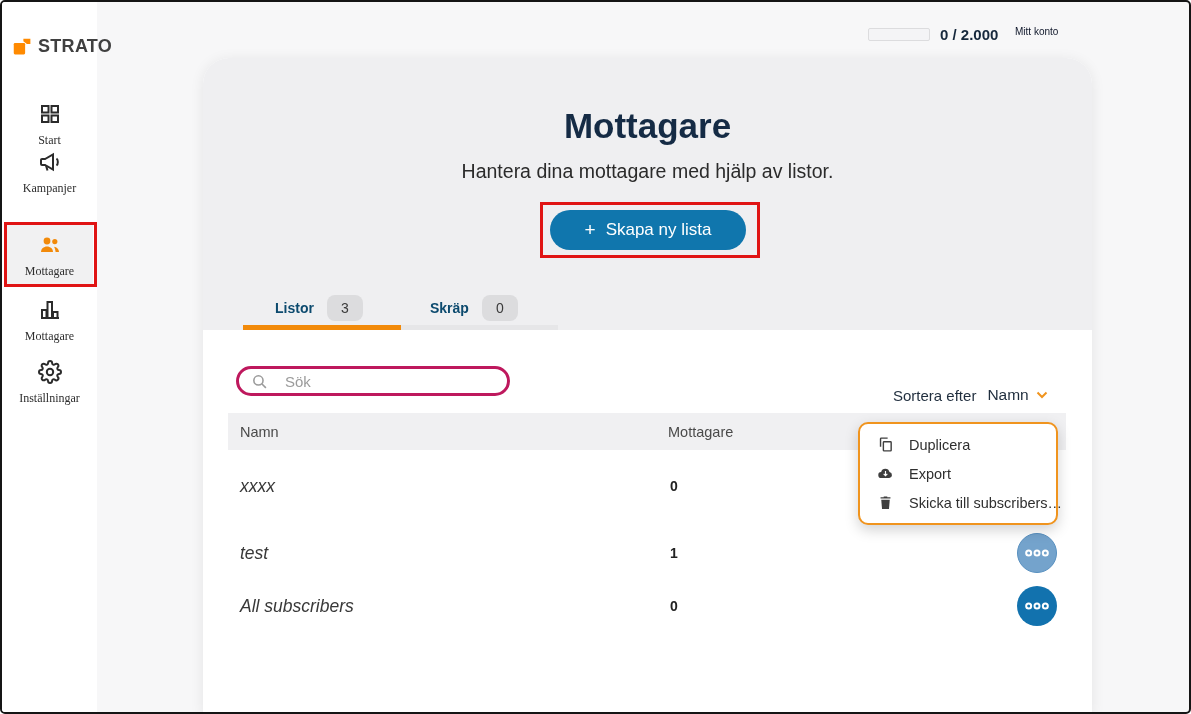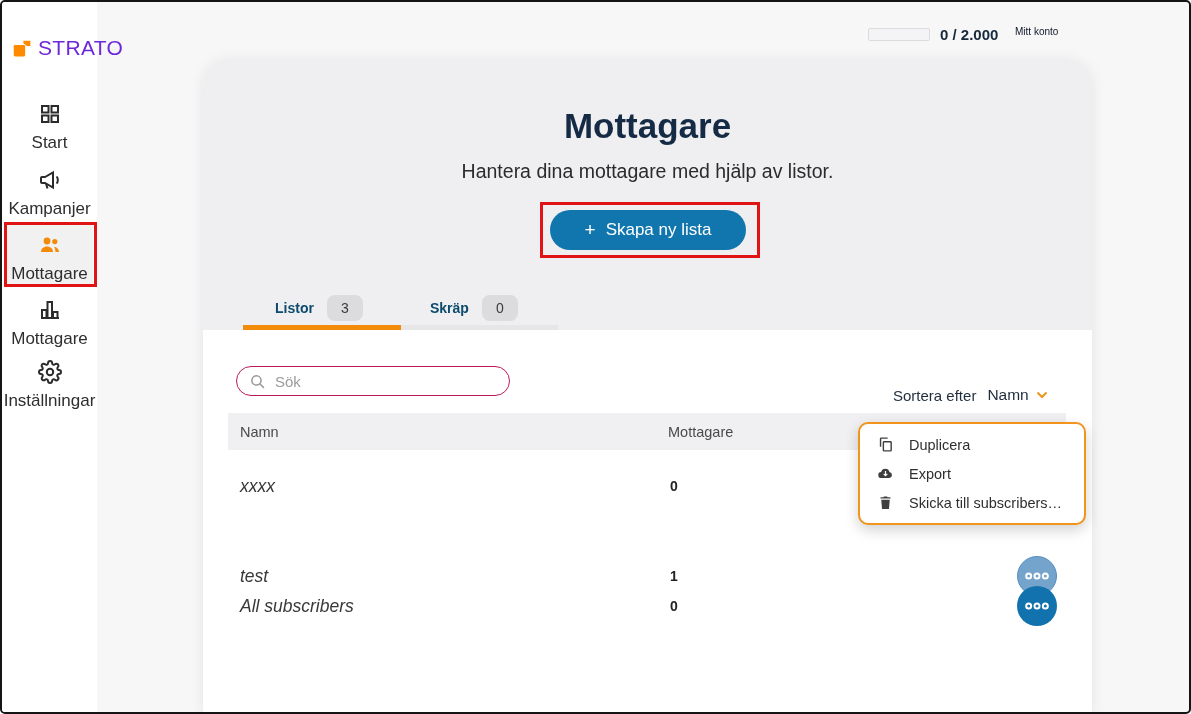--- a/index.html
+++ b/index.html
@@ -4,25 +4,25 @@
 <style>
   * { margin:0; padding:0; box-sizing:border-box; }
   body { width:1191px; height:714px; font-family:"Liberation Sans", sans-serif; background:#fff; }
 
   #app { position:relative; width:1191px; height:714px; border:2px solid #151515; border-radius:5px;
          background:#f7f7f8; overflow:hidden; }
 
   
   .sidebar { position:absolute; left:0; top:0; width:95px; height:100%; background:#fff; z-index:5; }
   .logo { position:absolute; left:10px; top:34px; display:flex; align-items:center; gap:5px; cursor:pointer; }
-  .logo-text { font-size:21px; font-weight:400; color:#6d28d9; letter-spacing:.3px; }
+  .logo-text { font-size:18px; font-weight:700; color:#404040; letter-spacing:.3px; }
   .nav-active-bg { position:absolute; left:5px; top:223px; width:86px; height:60px; background:#f1f1f2; }
   .nav-item { position:absolute; left:0; width:95px; display:flex; flex-direction:column; align-items:center;
               gap:7px; cursor:pointer; z-index:2; }
-  .nav-label { font-size:17px; color:#2e2e2e; }
+  .nav-label { font-size:12px; color:#2e2e2e;font-family:Liberation Serif, serif; }
   .nav-icon { width:24px; height:24px; display:block; }
 
   
   .quota-bar { position:absolute; left:866px; top:26px; width:62px; height:13px; background:#f4f4f6;
                border:1px solid #dcdcde; border-radius:2px; overflow:hidden; }
   .quota-fill { height:100%; background:#1076ad; }
   .quota-text { position:absolute; left:938px; top:24px; font-size:15px; font-weight:600; color:#16283c; }
   .account { position:absolute; left:1013px; top:24px; font-size:10px; color:#0f172a; cursor:pointer; }
 
   
@@ -45,23 +45,23 @@
   .tab { position:absolute; display:flex; align-items:center; gap:13px; z-index:6; cursor:pointer; }
   .tab-label { font-size:14px; font-weight:700; color:#0c4a6e; }
   .tab-badge { min-width:36px; height:26px; padding:0 8px; border-radius:8px; background:#dcdcde;
                display:flex; align-items:center; justify-content:center; font-size:14px; color:#3a3a3a; }
   .tab-underline-active { position:absolute; left:241px; top:323px; width:158px; height:5px;
                           background:#f28a0a; z-index:6; }
   .tab-underline-rest { position:absolute; left:399px; top:323px; width:157px; height:5px;
                         background:#e6e6e8; z-index:6; }
 
   
-  .search-box { position:absolute; left:234px; top:364px; width:274px; height:30px; border:1px solid #be185d;
+  .search-box { position:absolute; left:234px; top:364px; width:274px; height:30px; border:3px solid #be185d;
                 border-radius:16px; background:#fff; display:flex; align-items:center; padding:0 12px;
-                gap:9px; z-index:6; }
+                gap:17px; z-index:6; }
   .search-box input { border:none; outline:none; flex:1; font-size:15px; color:#333; background:transparent;
                       font-family:inherit; }
   .search-box input::placeholder { color:#9b9b9b; }
 
   .sort-wrap { position:absolute; left:891px; top:384px; display:flex; align-items:center; gap:11px; z-index:6; }
   .sort-label { font-size:15px; color:#1f2d3d; }
   .sort-select { display:flex; align-items:center; gap:7px; cursor:pointer; }
   .sort-value { font-size:15.5px; color:#1f2d3d; }
 
   
@@ -72,21 +72,21 @@
 
   .trow { position:absolute; left:226px; width:838px; height:60px; display:flex; align-items:center; z-index:6; }
   .row-name { margin-left:12px; font-size:17.5px; color:#383838;font-style:italic; }
   .row-count { position:absolute; left:442px; font-size:14px; font-weight:600; color:#222; }
   .row-btn { position:absolute; left:789px; top:10px; width:40px; height:40px; border-radius:50%;
              border:none; display:flex; align-items:center; justify-content:center; cursor:pointer; }
   .row-btn.dark { background:#1272ae; }
   .row-btn.light { background:#74a3cc; border:1px solid #5890c0; }
 
   
-  .ctx-menu { position:absolute; left:856px; top:420px; width:228px; background:#fff;
+  .ctx-menu { position:absolute; left:856px; top:420px; width:200px; background:#fff;
               border:2px solid #f0941e; border-radius:10px; box-shadow:0 5px 14px rgba(0,0,0,.18);
               padding:6px 0; z-index:50; }
   .ctx-item { display:flex; align-items:center; gap:15px; padding:6px 17px; cursor:pointer; }
   .ctx-item span { font-size:14.5px; color:#2f2f2f; white-space:nowrap; }
   .ctx-icon { width:17px; height:17px; flex:0 0 17px; }
 
   
   .red-box { position:absolute; border:3px solid #e01414; z-index:100; pointer-events:none; }
   #red-sidebar { left:2px; top:220px; width:93px; height:65px; }
   #red-button { left:538px; top:200px; width:220px; height:56px; }
@@ -110,21 +110,21 @@
     <div class="nav-item" style="top:100px">
       <svg class="nav-icon" viewBox="0 0 24 24" fill="none" stroke="#2b2b2b" stroke-width="2">
         <rect x="4" y="4" width="6.5" height="6.5"></rect>
           <rect x="13.5" y="4" width="6.5" height="6.5"></rect>
         <rect x="4" y="13.5" width="6.5" height="6.5"></rect>
           <rect x="13.5" y="13.5" width="6.5" height="6.5"></rect>
       </svg>
       <span class="nav-label">Start</span>
     </div>
 
-    <div class="nav-item" style="top:166px">
+    <div class="nav-item" style="top:148px">
       <svg class="nav-icon" viewBox="0 0 24 24" fill="none" stroke="#2b2b2b" stroke-width="2">
         <path d="M3 10v4a1 1 0 0 0 1 1h3l8 4.5v-15L7 9H4a1 1 0 0 0-1 1z"></path>
         <path d="M18.5 8.5c1.8 1.2 1.8 5.8 0 7"></path>
           <path d="M8 15.5l1.5 5"></path>
       </svg>
       <span class="nav-label">Kampanjer</span>
     </div>
 
     <div class="nav-item" style="top:231px">
       <svg class="nav-icon" viewBox="0 0 24 24" fill="#f28a0a">
@@ -212,21 +212,21 @@
     <span class="row-count">0</span>
     <button class="row-btn dark">
       <svg width="26" height="10" viewBox="0 0 30 12" fill="none" stroke="#fff" stroke-width="2.4">
         <circle cx="5" cy="6" r="3"></circle>
           <circle cx="15" cy="6" r="3"></circle>
           <circle cx="25" cy="6" r="3"></circle>
       </svg>
     </button>
   </div>
 
-  <div class="trow" style="top:544px">
+  <div class="trow" style="top:521px">
     <span class="row-name">test</span>
     <span class="row-count">1</span>
     <button class="row-btn light">
       <svg width="26" height="10" viewBox="0 0 30 12" fill="none" stroke="#fff" stroke-width="2.4">
         <circle cx="5" cy="6" r="3"></circle>
           <circle cx="15" cy="6" r="3"></circle>
           <circle cx="25" cy="6" r="3"></circle>
       </svg>
     </button>
   </div>

